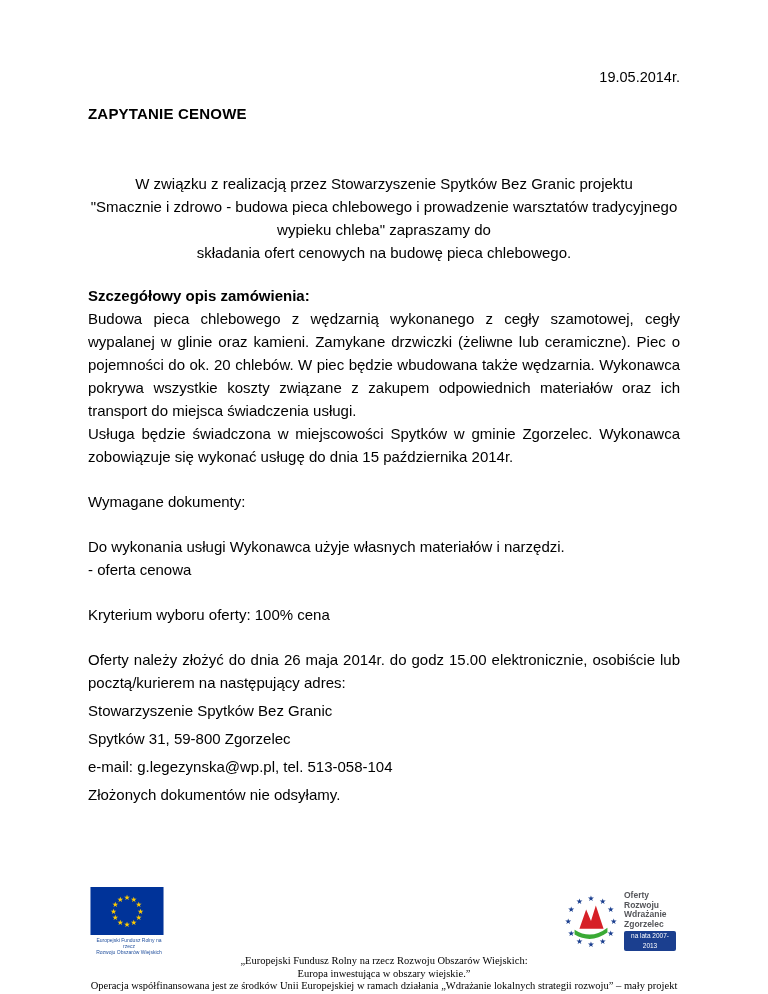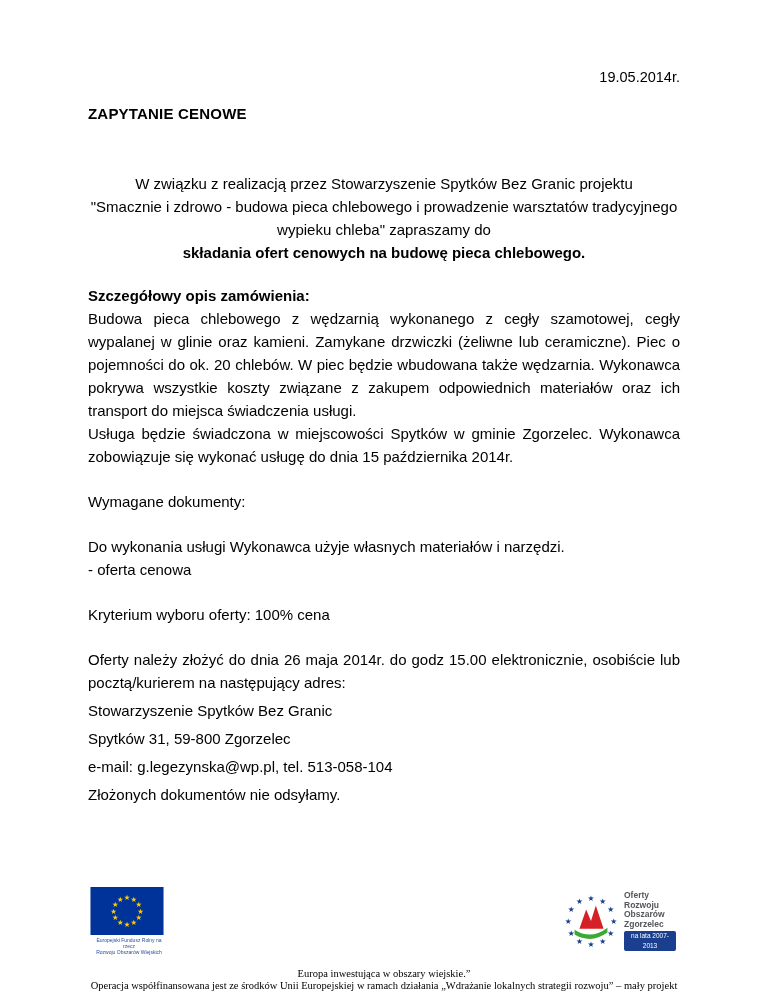--- a/index.html
+++ b/index.html
@@ -12,21 +12,21 @@
     background: #ffffff;
     font-family: "Liberation Sans", sans-serif;
     color: #000000;
     font-size: 15px;
     overflow: hidden;
   }
   .content { padding: 52px 88px 0 88px; }
   .date { text-align: right; font-size: 14.5px; }
   .title { text-align: left; font-weight: bold; font-size: 15px; margin-top: 20px; letter-spacing: 0.2px; }
   .intro { text-align: center; margin-top: 50px; line-height: 23px; }
-  .bold { font-weight: bold; }
+  .bold { font-weight: normal; }
   .heading { font-weight: bold; margin-top: 20px; line-height: 23px; }
   .body { line-height: 23px; }
   .just { text-align: justify; }
   .spaced { margin-top: 22px; }
   .addr { margin-top: 5px; }
 
   .footer { position: absolute; left: 0; right: 0; bottom: 0; height: 130px; }
   .eu-block { position: absolute; left: 90px; bottom: 56px; width: 78px; text-align: center; }
   .eu-flag { display: block; width: 74px; height: 48px; }
   .eu-caption {
@@ -136,27 +136,27 @@
           <text x="6.5" y="33">★</text>
           <text x="9.5" y="21">★</text>
           <text x="18" y="12.5">★</text>
         </g>
         <path d="M18 38 L25 18 L30 30 L35 14 L43 38 Z" fill="#d62027"></path>
         <path d="M13 39 Q30 50 47 37 L47 42 Q30 54 13 44 Z" fill="#3aaa35"></path>
       </svg>
       <div class="prow-text">
         <div class="prow-name">Oferty</div>
         <div class="prow-name">Rozwoju</div>
-        <div class="prow-name">Obszarów</div>
+        <div class="prow-name">Wdrażanie</div>
         <div class="prow-name">Zgorzelec</div>
         <div class="prow-banner">na lata 2007-2013</div>
       </div>
     </div>
 
     <div class="footer-text">
-      <br>
+      <span>„Europejski Fundusz Rolny na rzecz Rozwoju Obszarów Wiejskich:</span><br>
       <span>Europa inwestująca w obszary wiejskie.”</span><br>
       <span>Operacja współfinansowana jest ze środków Unii Europejskiej w ramach działania „Wdrażanie lokalnych strategii rozwoju” – mały projekt</span><br>
       <span>Programu Rozwoju Obszarów Wiejskich na lata 2007-2013</span>
     </div>
 
   </div>
 </div>
 
 </body></html>

